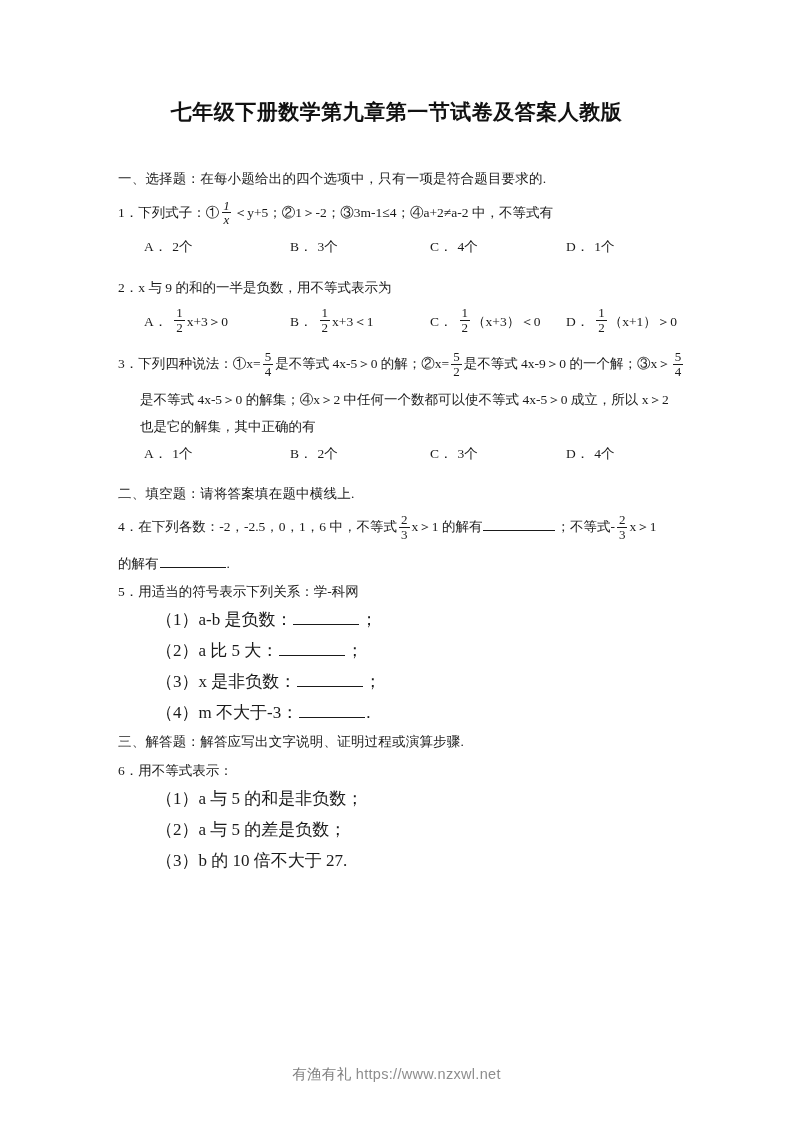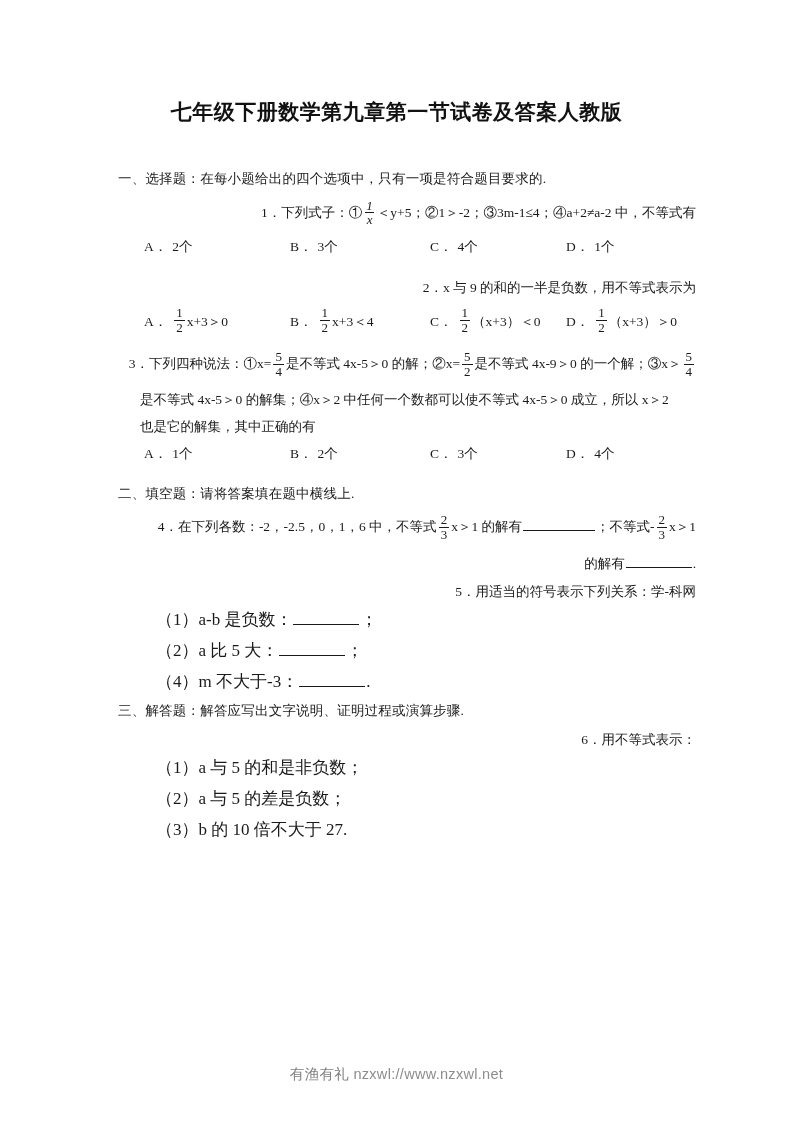--- a/index.html
+++ b/index.html
@@ -53,21 +53,20 @@
     margin: 0 0 14px 0;
     letter-spacing: 0.2px;
     white-space: nowrap;
   }
 
   .q-line {
     font-size: 13.5px;
     margin: 0 0 12px 0;
     white-space: nowrap;
     line-height: 1.15;
-    text-align: right;
   }
 
   .q-cont {
     font-size: 13.5px;
     margin: 8px 0 12px 0;
     padding-left: 22px;
     white-space: nowrap;
     line-height: 1.15;
   }
 
@@ -198,37 +197,37 @@
             <span class="den">2</span>
           </span>
           <span>x+3＞0</span>
       </div>
       <div class="opt opt-b">
         <span class="lbl">B．</span>
           <span class="frac">
             <span class="num">1</span>
             <span class="den">2</span>
           </span>
-          <span>x+3＜4</span>
+          <span>x+3＜1</span>
       </div>
       <div class="opt opt-c">
         <span class="lbl">C．</span>
           <span class="frac">
             <span class="num">1</span>
             <span class="den">2</span>
           </span>
           <span>（x+3）＜0</span>
       </div>
       <div class="opt opt-d">
         <span class="lbl">D．</span>
           <span class="frac">
             <span class="num">1</span>
             <span class="den">2</span>
           </span>
-          <span>（x+3）＞0</span>
+          <span>（x+1）＞0</span>
       </div>
     </div>
 
     <div class="q-line">
       <span>3．</span><span>下列四种说法：①x=</span><span class="frac">
           <span class="num">5</span>
           <span class="den">4</span>
         </span><span>是不等式 4x-5＞0 的解；②x=</span><span class="frac">
           <span class="num">5</span>
           <span class="den">2</span>
@@ -280,20 +279,23 @@
       <span>5．</span><span>用适当的符号表示下列关系：学-科网</span>
     </div>
 
     <div class="sub-item">
       <span>（1）</span><span>a-b 是负数：</span><span class="blank w2"></span><span>；</span>
     </div>
     <div class="sub-item">
       <span>（2）</span><span>a 比 5 大：</span><span class="blank w2"></span><span>；</span>
     </div>
     <div class="sub-item">
+      <span>（3）</span><span>x 是非负数：</span><span class="blank w2"></span><span>；</span>
+    </div>
+    <div class="sub-item">
       <span>（4）</span><span>m 不大于-3：</span><span class="blank w2"></span><span>.</span>
     </div>
 
     <div class="sec-head">三、解答题：解答应写出文字说明、证明过程或演算步骤.</div>
 
     <div class="q-line">
       <span>6．</span><span>用不等式表示：</span>
     </div>
 
     <div class="sub-item">
@@ -303,16 +305,16 @@
       <span>（2）</span><span>a 与 5 的差是负数；</span>
     </div>
     <div class="sub-item">
       <span>（3）</span><span>b 的 10 倍不大于 27.</span>
     </div>
 
   </div>
 
   <div class="footer">
     <span class="fname">有渔有礼</span>
-    <span class="furl">nzxwl://www.nzxwl.net</span>
+    <span class="furl">https://www.nzxwl.net</span>
   </div>
 
 </div>
 
 </body></html>

